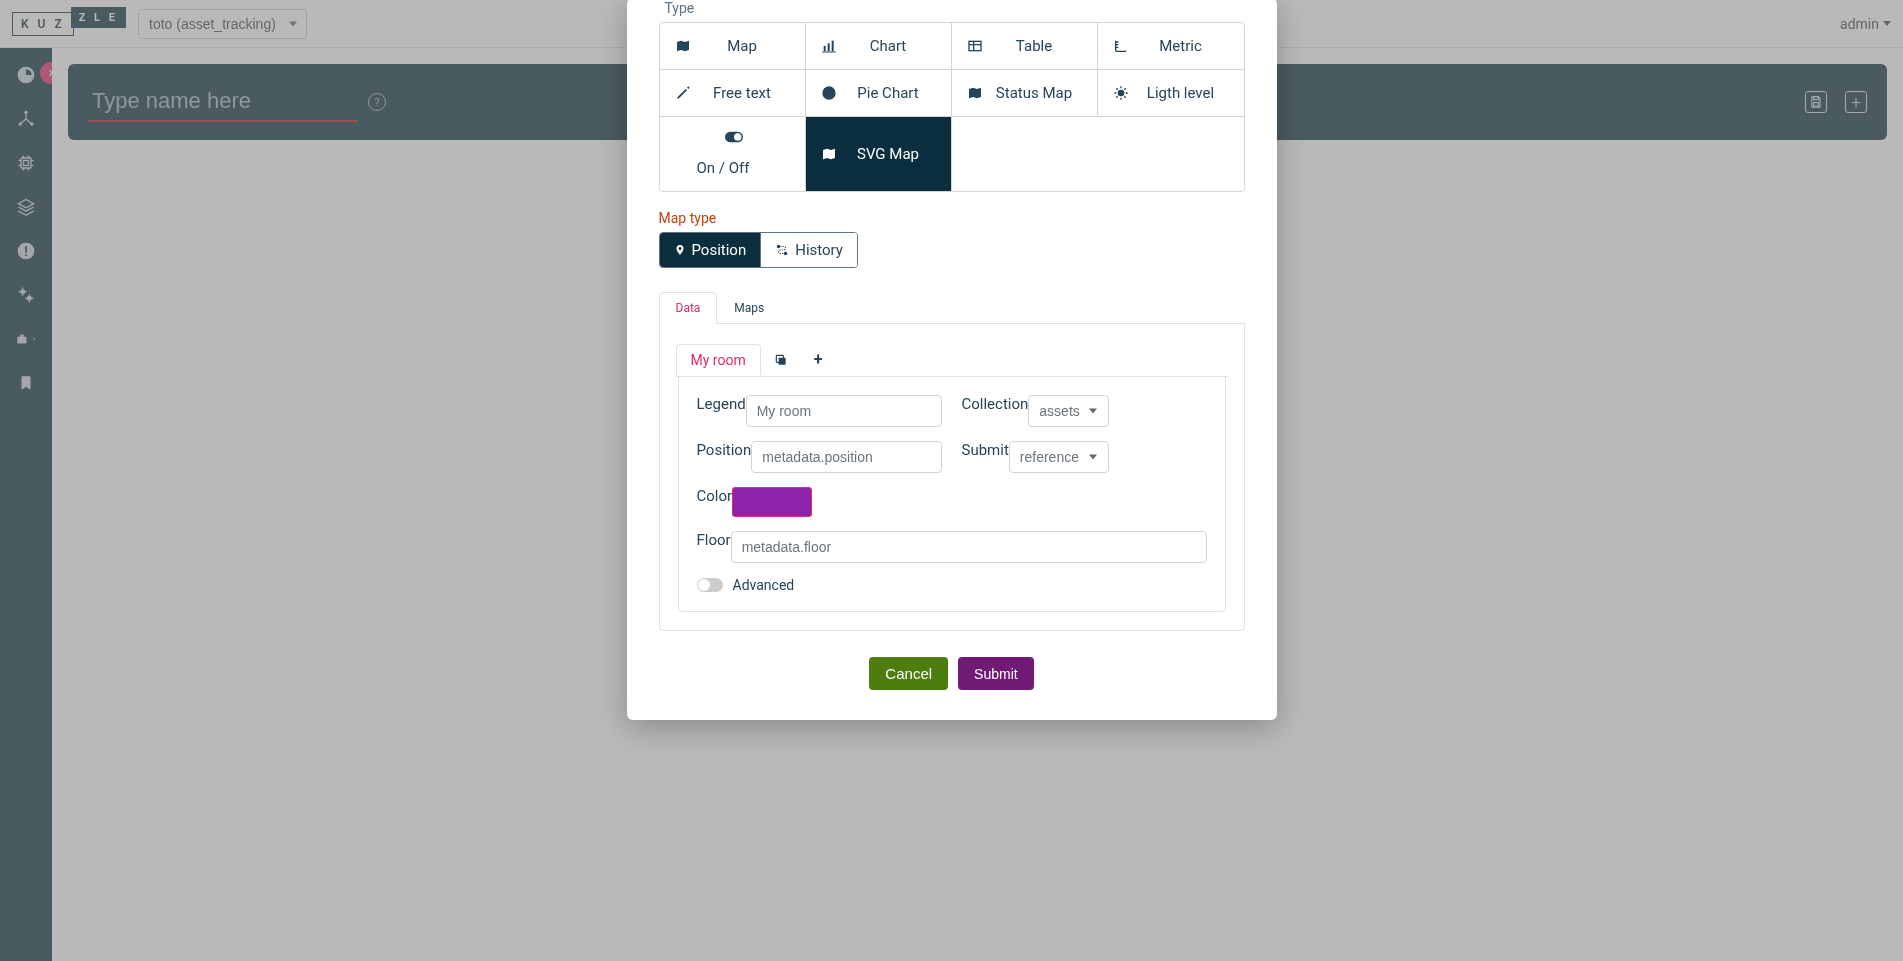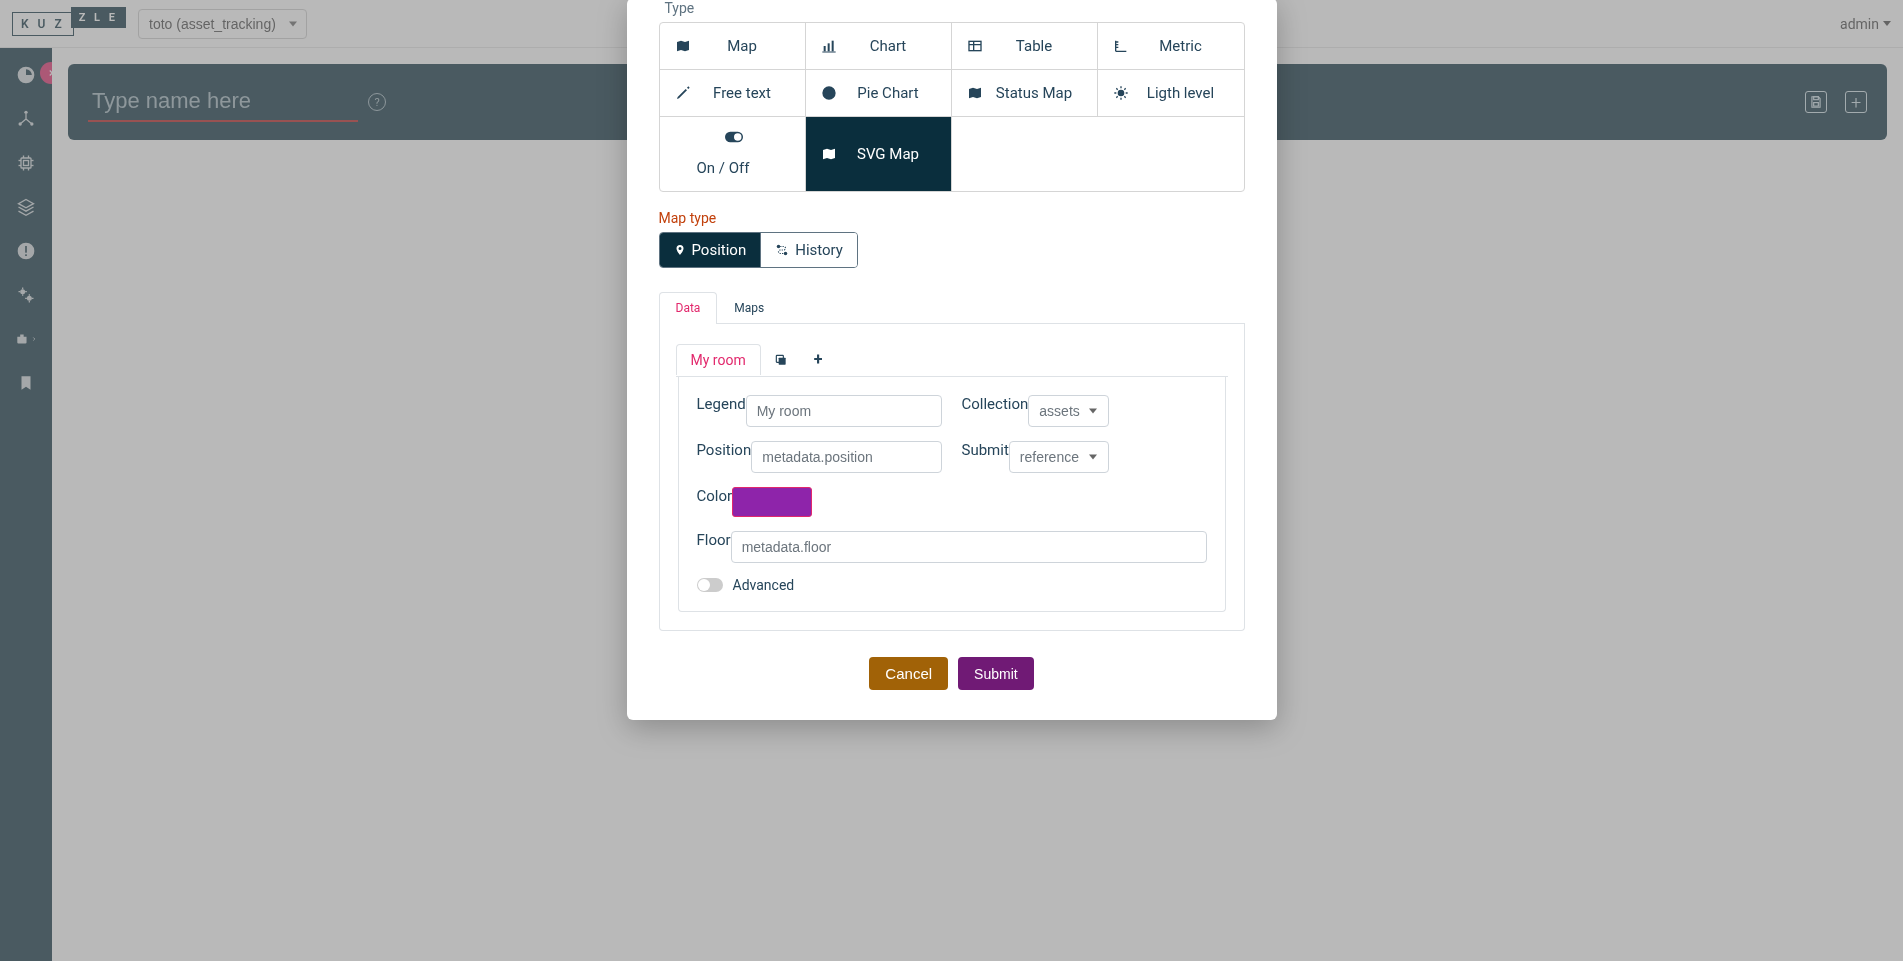--- a/index.html
+++ b/index.html
@@ -77,21 +77,21 @@
 .form-select-wrap::after { content: ""; position: absolute; right: 12px; top: 50%; transform: translateY(-50%); width: 0; height: 0; border-left: 4px solid transparent; border-right: 4px solid transparent; border-top: 5px solid #666; pointer-events: none; }
 .form-select { appearance: none; padding-right: 28px; }
 
 .color-swatch { width: 80px; height: 30px; background: #8e24aa; border: 1px solid #e2286c; border-radius: 3px; cursor: pointer; }
 
 .adv-row { display: flex; align-items: center; gap: 10px; margin-top: 10px; }
 .switch { width: 26px; height: 14px; background: #ccc; border-radius: 8px; position: relative; cursor: pointer; }
 .switch::after { content: ""; position: absolute; left: 1px; top: 1px; width: 12px; height: 12px; border-radius: 50%; background: #fff; }
 
 .modal-actions { display: flex; justify-content: center; gap: 10px; margin-top: 26px; }
-.btn-cancel { background: #a16207; color: #fff; border: none; padding: 8px 16px; border-radius: 4px; font-size: 15px; cursor: pointer; }
+.btn-cancel { background: #4d7c0f; color: #fff; border: none; padding: 8px 16px; border-radius: 4px; font-size: 15px; cursor: pointer; }
 .btn-submit { background: #701a75; color: #fff; border: none; padding: 8px 16px; border-radius: 4px; font-size: 14px; cursor: pointer; }
 
 svg { display: block; }
 </style>
 </head>
 <body>
 
 <div class="header">
   <div class="logo-box">
     <span class="logo-left">K U Z</span>

